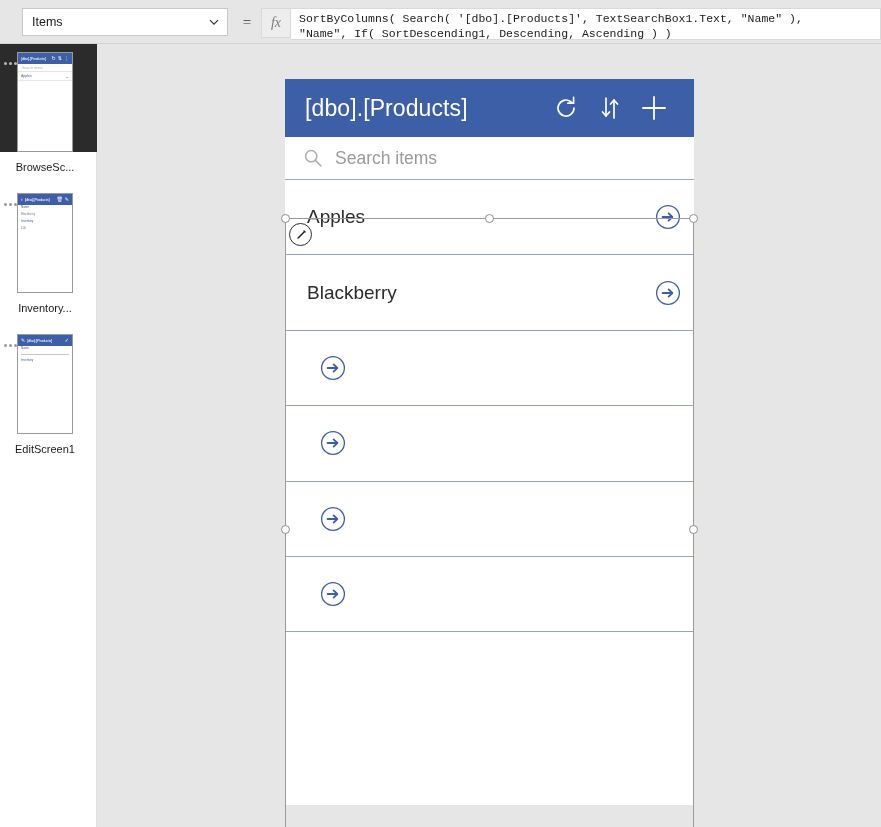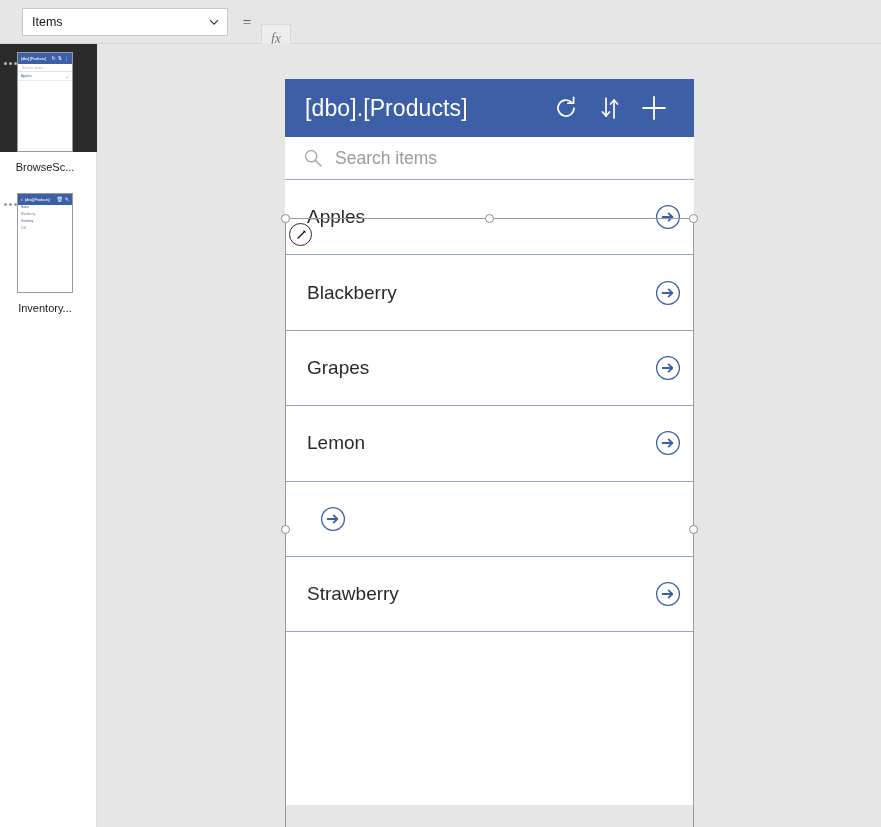--- a/index.html
+++ b/index.html
@@ -34,21 +34,21 @@
   #property-select .chev {
     width: 14px; height: 14px; display: block;
   }
   #equals-sign {
     margin: 8px 0 0 9px;
     width: 20px; height: 28px;
     display: flex; align-items: center; justify-content: center;
     font-size: 15px; color: #333; font-family: "Liberation Serif", serif;
   }
   #fx-box {
-    margin: 24px 0 0 4px;
+    margin: 8px 0 0 4px;
     width: 30px; height: 30px;
     background: #ededed;
     border: 1px solid #d9d9d9;
     display: flex; align-items: center; justify-content: center;
     font-style: italic; font-size: 14px; color: #7a7a7a;
     font-family: "Liberation Serif", serif;
   }
   #formula-input {
     margin: 8px 0 0 0;
     flex: 1; height: 32px;
@@ -244,20 +244,22 @@
       <svg width="14" height="14" viewBox="0 0 14 14">
           <path d="M3 5.2 L7 9.2 L11 5.2" fill="none" stroke="#333" stroke-width="1.2"></path>
         </svg>
     </span>
   </div>
 
   <div id="equals-sign">=</div>
 
   <div id="fx-box">fx</div>
 
+  <div id="formula-input">SortByColumns( Search( '[dbo].[Products]', TextSearchBox1.Text, "Name" ),
+"Name", If( SortDescending1, Descending, Ascending ) )</div>
 </div>
 
 <div id="screens-pane">
 
   <div class="screen-entry">
     <div class="thumb-wrap selected">
       <div class="thumb-dots">
           <i></i>
           <i></i>
           <i></i>
@@ -295,20 +297,40 @@
         </div>
         <div class="ph-line">Name</div>
         <div class="ph-line dim">Blackberry</div>
         <div class="ph-line">Inventory</div>
         <div class="ph-line dim">100</div>
       </div>
     </div>
     <div class="screen-label">Inventory...</div>
   </div>
 
+  <div class="screen-entry">
+    <div class="thumb-wrap">
+      <div class="thumb-dots">
+          <i></i>
+          <i></i>
+          <i></i>
+        </div>
+      <div class="phone">
+        <div class="ph-head">
+          <span class="ph-ico">✎</span>
+          <span class="ph-title">[dbo].[Products]</span>
+          <span class="ph-ico">✓</span>
+        </div>
+        <div class="ph-line">Name</div>
+        <div class="ph-field"></div>
+        <div class="ph-line">Inventory</div>
+      </div>
+    </div>
+    <div class="screen-label">EditScreen1</div>
+  </div>
 
 </div>
 
 <div id="canvas">
 
   <div id="app-preview">
 
     <div id="app-header">
       <div id="app-title">[dbo].[Products]</div>
 
@@ -362,51 +384,48 @@
         <span class="gal-next">
           <svg width="26" height="26" viewBox="0 0 26 26">
               <circle cx="13" cy="13" r="11.4" fill="none" stroke="#3d5fa8" stroke-width="1.3"></circle>
               <path d="M7.6 13 L17.2 13 M13.6 9.4 L17.4 13 L13.6 16.6" fill="none" stroke="#3d5fa8" stroke-width="1.8" stroke-linecap="round" stroke-linejoin="round"></path>
             </svg>
         </span>
       </div>
 
 
       <div class="gal-row">
-        <span class="gal-label">Grapes</span>
-        <span class="gal-next">
-          <svg width="26" height="26" viewBox="0 0 26 26">
-              <circle cx="13" cy="13" r="11.4" fill="none" stroke="#3d5fa8" stroke-width="1.3"></circle>
-              <path d="M7.6 13 L17.2 13 M13.6 9.4 L17.4 13 L13.6 16.6" fill="none" stroke="#3d5fa8" stroke-width="1.8" stroke-linecap="round" stroke-linejoin="round"></path>
-            </svg>
-        </span>
-      </div>
-
-
-      <div class="gal-row">
-        <span class="gal-label">Lemon</span>
-        <span class="gal-next">
-          <svg width="26" height="26" viewBox="0 0 26 26">
-              <circle cx="13" cy="13" r="11.4" fill="none" stroke="#3d5fa8" stroke-width="1.3"></circle>
-              <path d="M7.6 13 L17.2 13 M13.6 9.4 L17.4 13 L13.6 16.6" fill="none" stroke="#3d5fa8" stroke-width="1.8" stroke-linecap="round" stroke-linejoin="round"></path>
-            </svg>
-        </span>
-      </div>
-
-      <div class="gal-row">
-        <span class="gal-next">
-          <svg width="26" height="26" viewBox="0 0 26 26">
-              <circle cx="13" cy="13" r="11.4" fill="none" stroke="#3d5fa8" stroke-width="1.3"></circle>
-              <path d="M7.6 13 L17.2 13 M13.6 9.4 L17.4 13 L13.6 16.6" fill="none" stroke="#3d5fa8" stroke-width="1.8" stroke-linecap="round" stroke-linejoin="round"></path>
-            </svg>
-        </span>
-      </div>
-
-      <div class="gal-row">
-        <span class="gal-label">Strawberry</span>
+        <span class="gal-next">
+          <svg width="26" height="26" viewBox="0 0 26 26">
+              <circle cx="13" cy="13" r="11.4" fill="none" stroke="#3d5fa8" stroke-width="1.3"></circle>
+              <path d="M7.6 13 L17.2 13 M13.6 9.4 L17.4 13 L13.6 16.6" fill="none" stroke="#3d5fa8" stroke-width="1.8" stroke-linecap="round" stroke-linejoin="round"></path>
+            </svg>
+        </span>
+      </div>
+
+
+      <div class="gal-row">
+        <span class="gal-next">
+          <svg width="26" height="26" viewBox="0 0 26 26">
+              <circle cx="13" cy="13" r="11.4" fill="none" stroke="#3d5fa8" stroke-width="1.3"></circle>
+              <path d="M7.6 13 L17.2 13 M13.6 9.4 L17.4 13 L13.6 16.6" fill="none" stroke="#3d5fa8" stroke-width="1.8" stroke-linecap="round" stroke-linejoin="round"></path>
+            </svg>
+        </span>
+      </div>
+
+      <div class="gal-row">
+        <span class="gal-next">
+          <svg width="26" height="26" viewBox="0 0 26 26">
+              <circle cx="13" cy="13" r="11.4" fill="none" stroke="#3d5fa8" stroke-width="1.3"></circle>
+              <path d="M7.6 13 L17.2 13 M13.6 9.4 L17.4 13 L13.6 16.6" fill="none" stroke="#3d5fa8" stroke-width="1.8" stroke-linecap="round" stroke-linejoin="round"></path>
+            </svg>
+        </span>
+      </div>
+
+      <div class="gal-row">
         <span class="gal-next">
           <svg width="26" height="26" viewBox="0 0 26 26">
               <circle cx="13" cy="13" r="11.4" fill="none" stroke="#3d5fa8" stroke-width="1.3"></circle>
               <path d="M7.6 13 L17.2 13 M13.6 9.4 L17.4 13 L13.6 16.6" fill="none" stroke="#3d5fa8" stroke-width="1.8" stroke-linecap="round" stroke-linejoin="round"></path>
             </svg>
         </span>
       </div>
 
       <div class="gal-row partial"></div>
 

